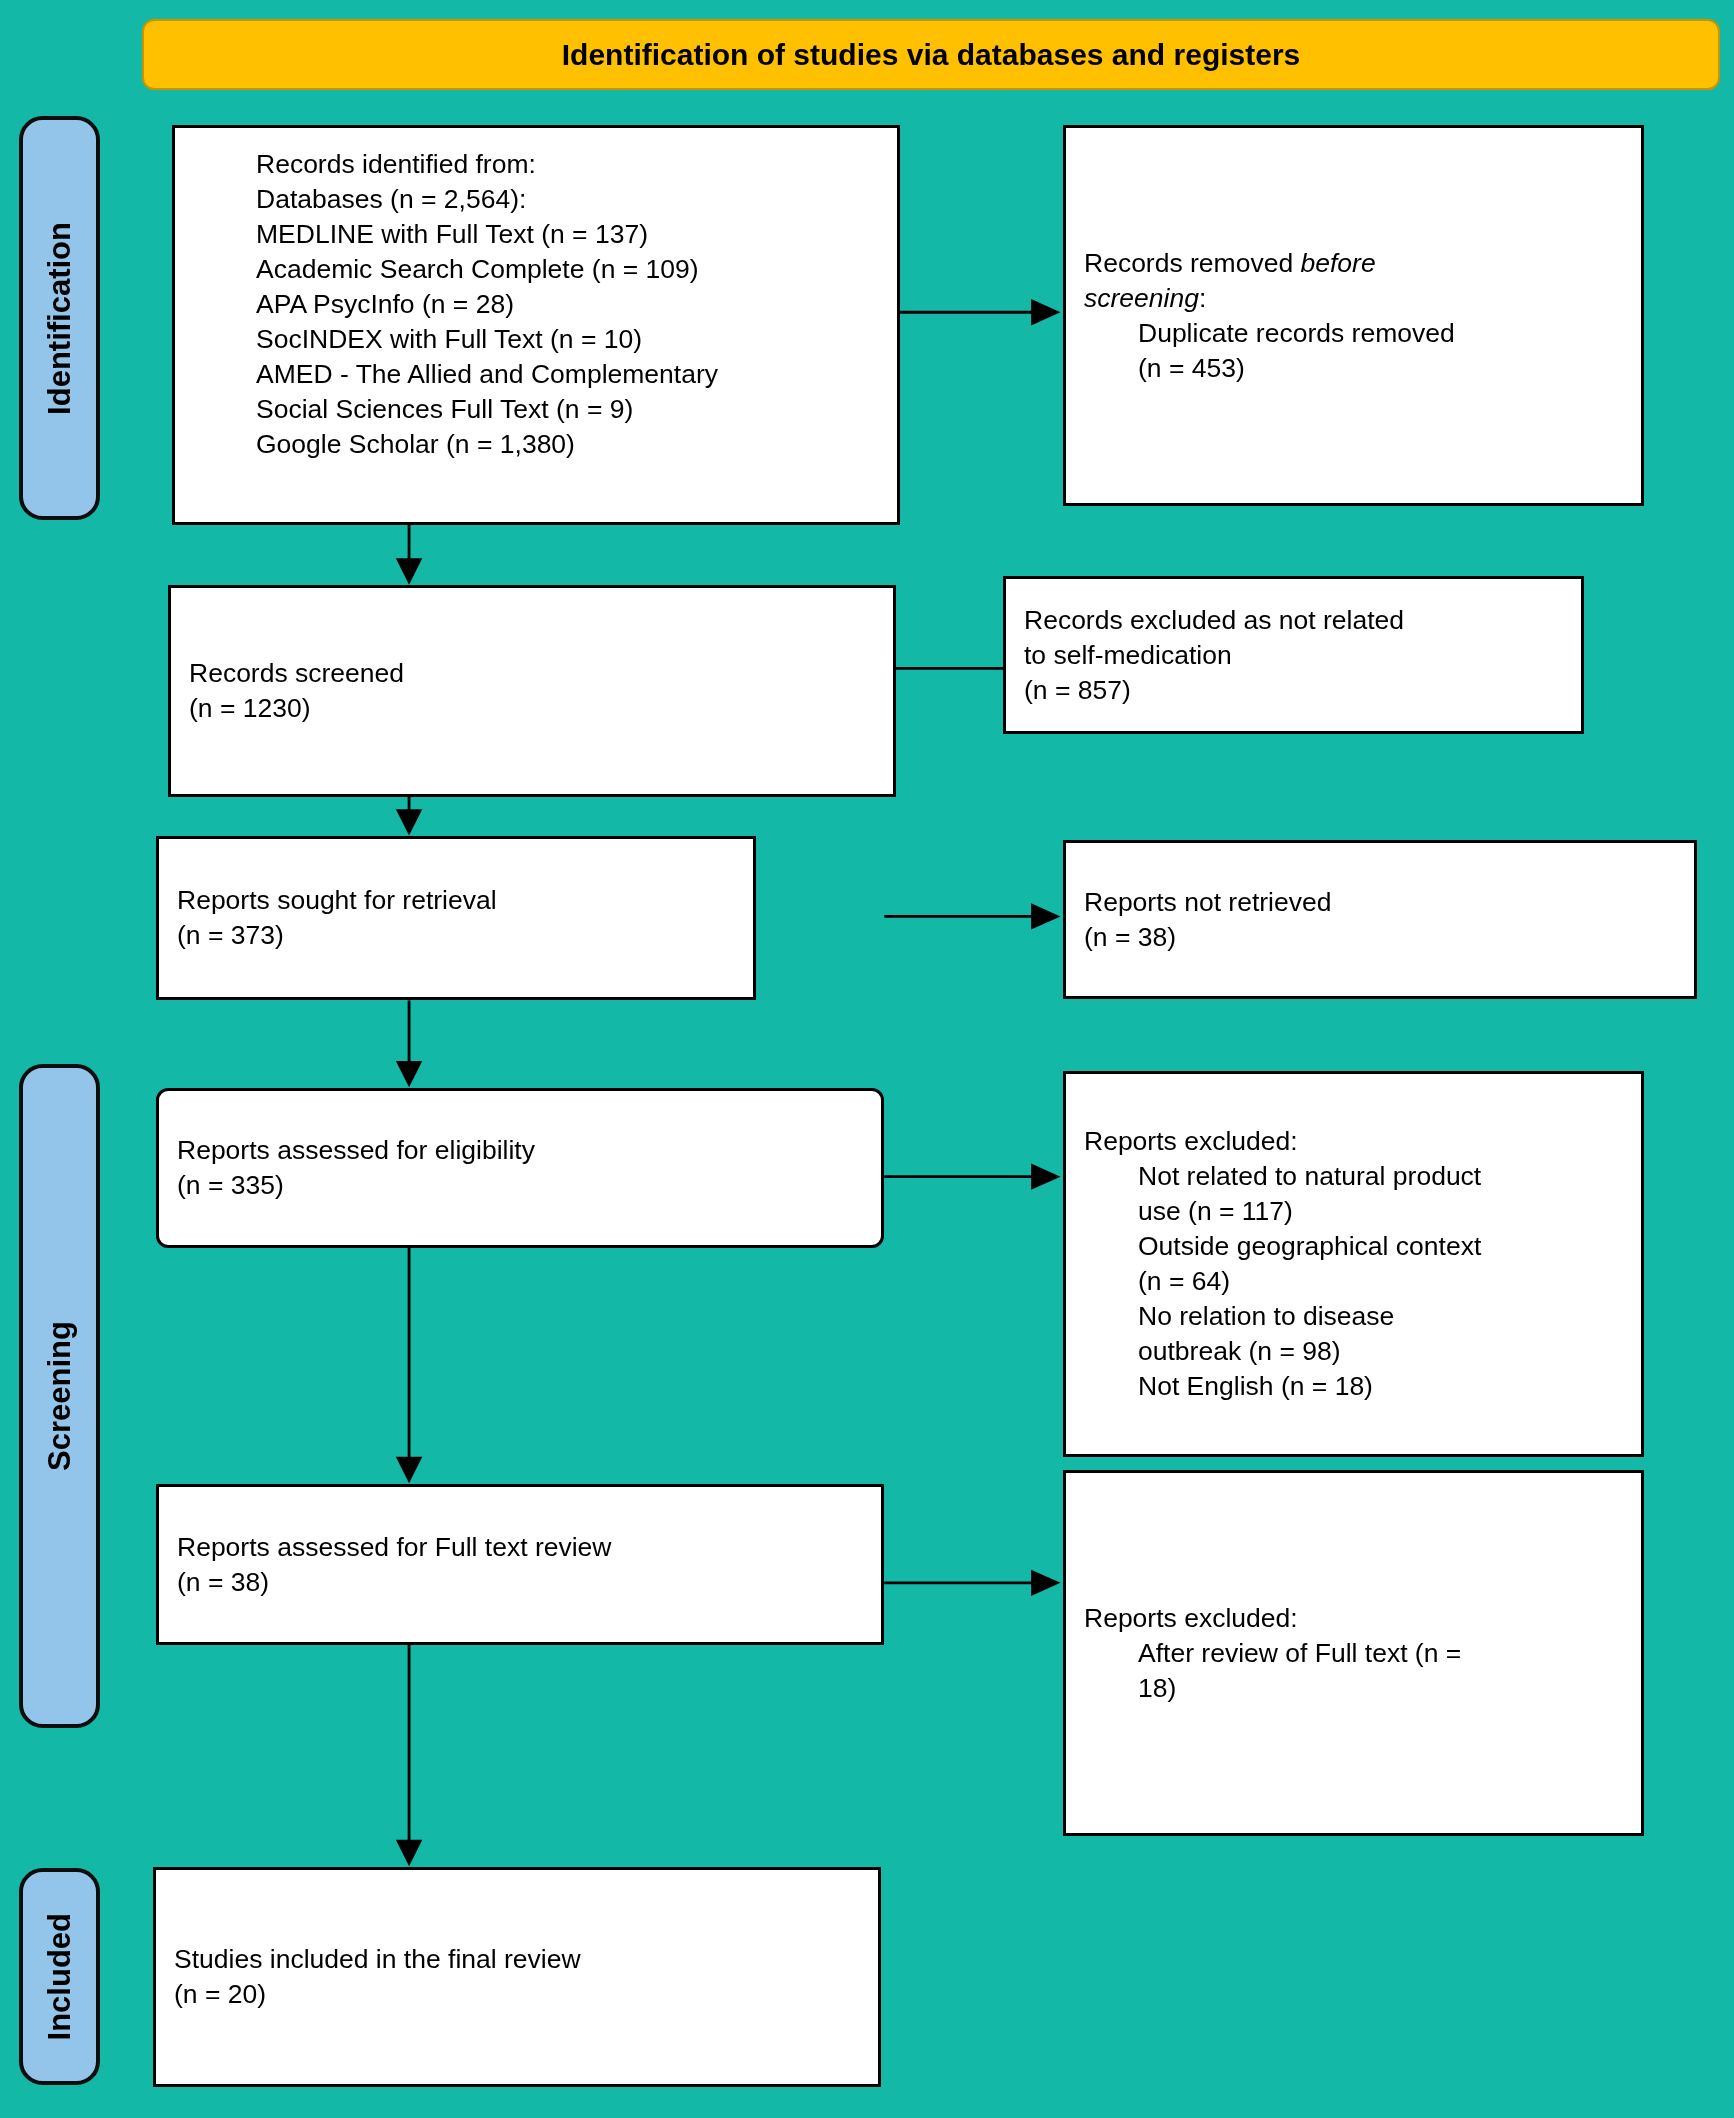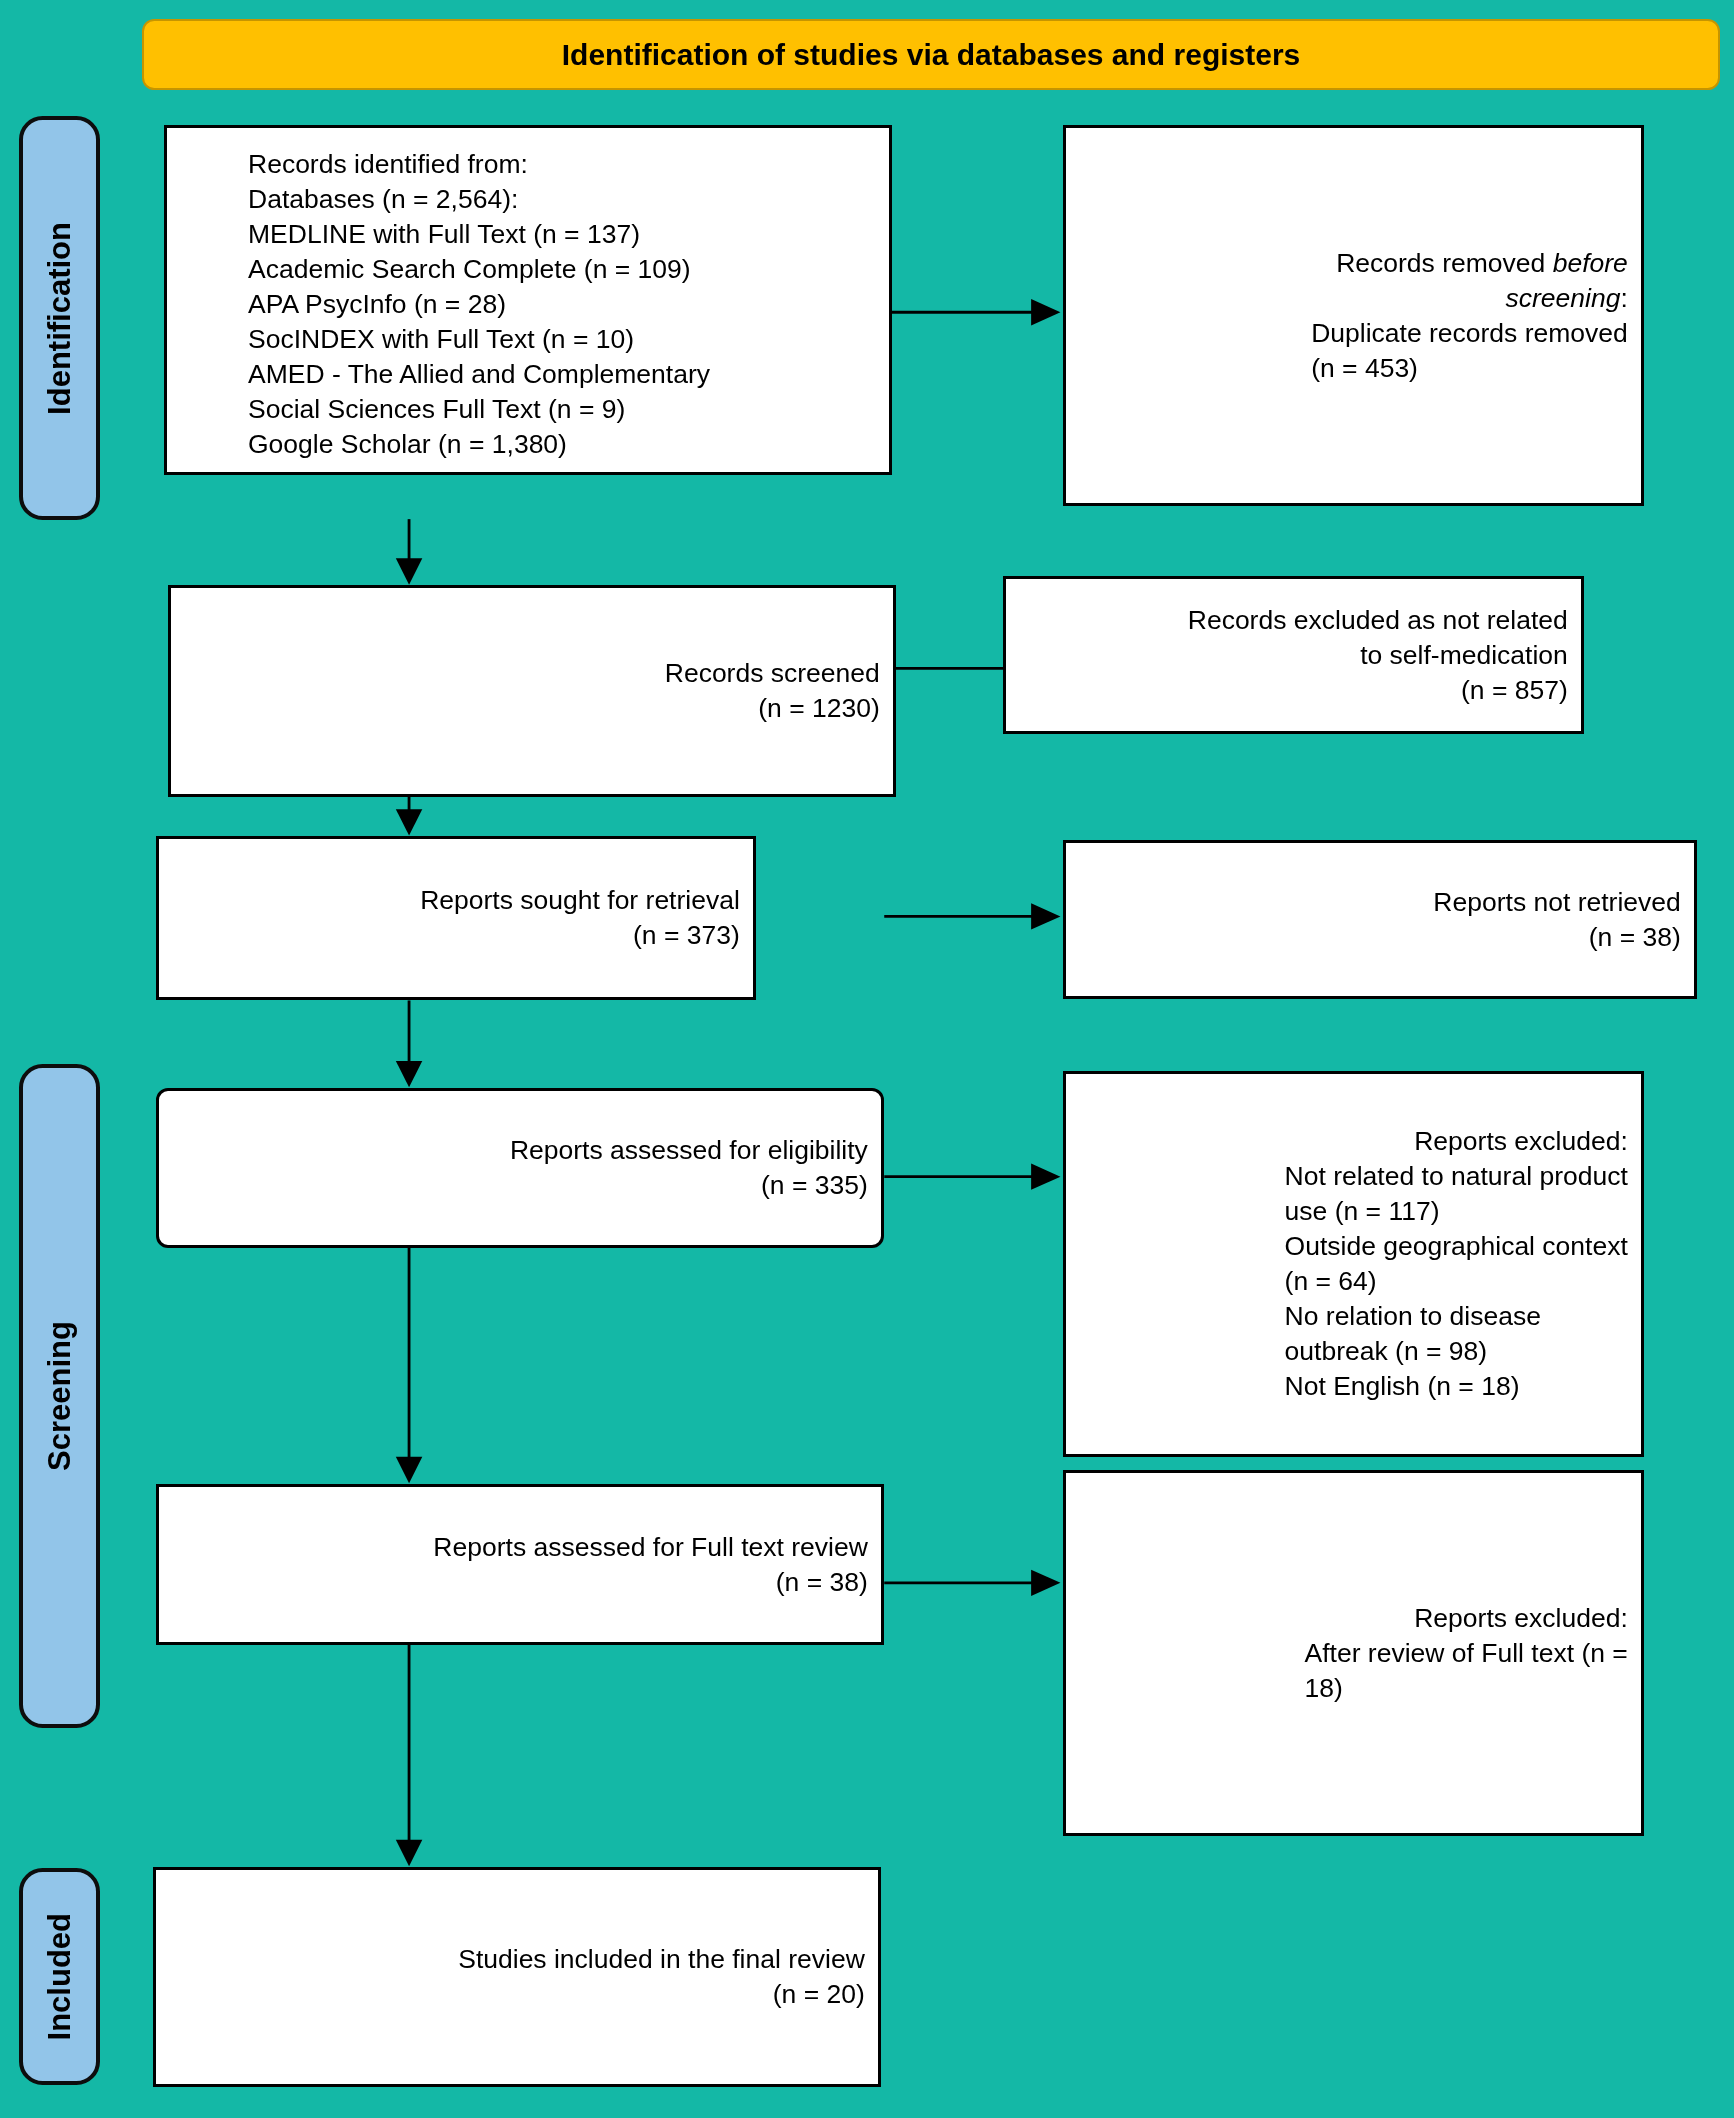--- a/index.html
+++ b/index.html
@@ -24,21 +24,21 @@
     background:#92C5E9;border:4.3px solid #0d0d0d;border-radius:23.6px;
     box-sizing:border-box;display:flex;align-items:center;justify-content:center;
     font-weight:bold;font-size:31px;z-index:2;
   }
   .sidebar-label span{writing-mode:vertical-rl;transform:rotate(180deg);white-space:nowrap;}
   .box{
     position:absolute;background:#ffffff;border:3.3px solid #000;
     box-sizing:border-box;display:flex;flex-direction:column;justify-content:center;
     font-size:26.5px;line-height:35px;z-index:2;text-align:left;
   }
-  .pad-std{padding-left:18px;padding-right:13.2px;align-items:flex-end;}
+  .pad-std{padding-left:18px;padding-right:13.2px;}
   #box-records-identified{justify-content:flex-start;padding:19px 13.2px 0 81px;}
   .indent{padding-left:54px;}
   .line{display:block;}
 </style>
 </head>
 <body>
 
 <div id="canvas">
 
   <svg id="arrow-layer" width="1734" height="2119" viewBox="0 0 3671 4484">
@@ -95,21 +95,21 @@
   <div class="sidebar-label" style="top:116px;height:404px;">
     <span>Identification</span>
   </div>
   <div class="sidebar-label" style="top:1064px;height:664px;">
     <span>Screening</span>
   </div>
   <div class="sidebar-label" style="top:1868px;height:217px;">
     <span>Included</span>
   </div>
 
-  <div class="box" id="box-records-identified" style="left:164px;top:125px;width:728px;height:350px;">
+  <div class="box" id="box-records-identified" style="left:172px;top:125px;width:728px;height:400px;">
     <div class="line">Records identified from:</div>
     <div class="line">Databases (n = 2,564):</div>
     <div class="line">MEDLINE with Full Text (n = 137)</div>
     <div class="line">Academic Search Complete (n = 109)</div>
     <div class="line">APA PsycInfo (n = 28)</div>
     <div class="line">SocINDEX with Full Text (n = 10)</div>
     <div class="line">AMED - The Allied and Complementary</div>
     <div class="line">Social Sciences Full Text (n = 9)</div>
     <div class="line">Google Scholar (n = 1,380)</div>
   </div>

